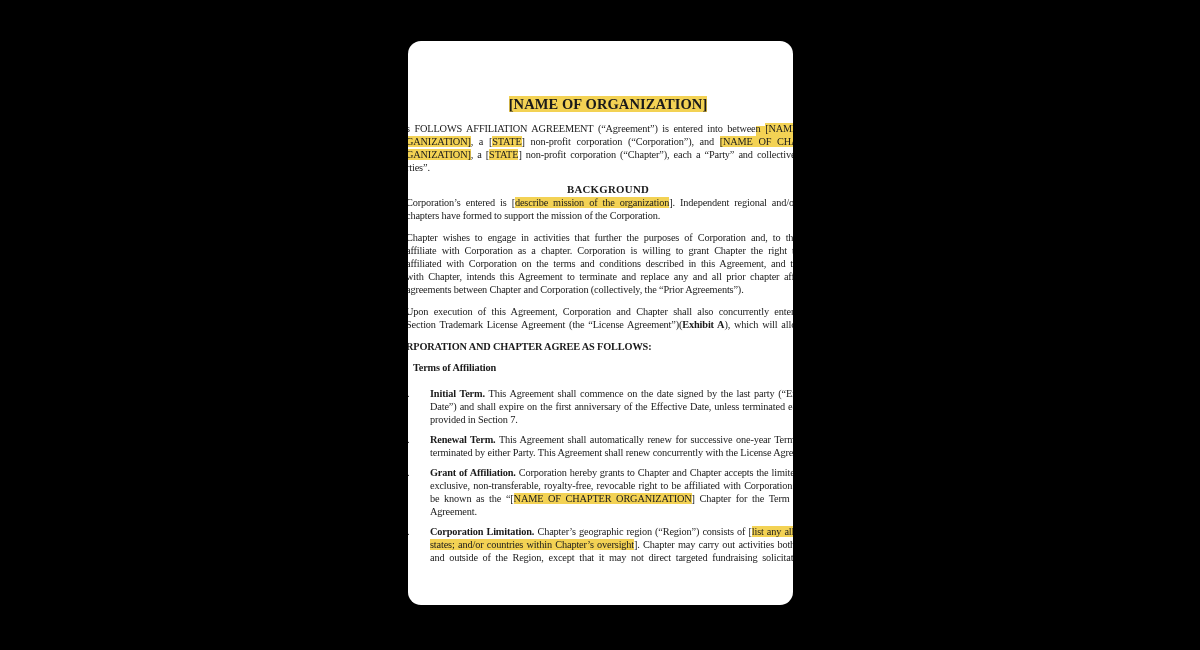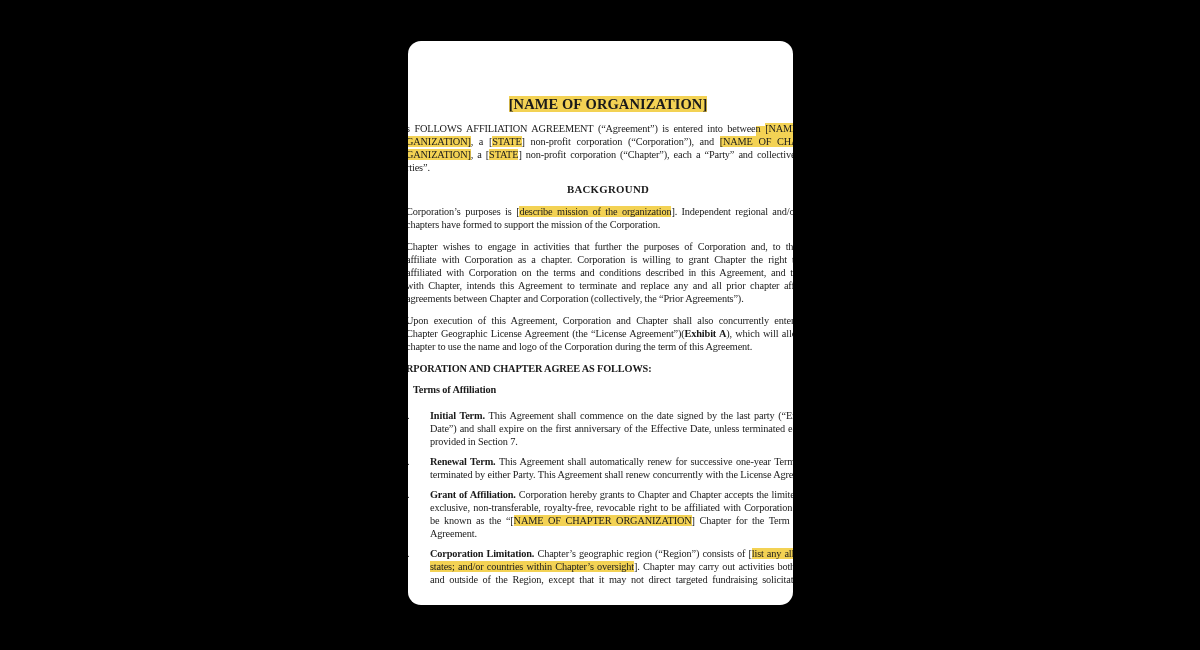--- a/index.html
+++ b/index.html
@@ -24,21 +24,21 @@
   .title-wrap{margin-bottom:10px;}
   .title{
     text-align:center;font-weight:bold;font-size:14.5px;line-height:16px;
     letter-spacing:0.1px;white-space:nowrap;
   }
   .hl{background:var(--hl,#f3d254);}
   .b{font-weight:bold;}
   .line{white-space:nowrap;height:13px;}
   .line.full{text-align:justify;text-align-last:justify;}
   .para{margin-bottom:9px;}
-  .h-center{text-align:center;font-weight:bold;margin-bottom:9px;letter-spacing:0.3px;font-size:10.8px;}
+  .h-center{text-align:center;font-weight:bold;margin-bottom:0;letter-spacing:0.3px;font-size:10.8px;}
   .h-left{font-weight:bold;margin-bottom:8px;white-space:nowrap;}
   .subhead{font-weight:bold;margin-left:7px;margin-bottom:13px;white-space:nowrap;}
   .item{position:relative;padding-left:24px;margin-bottom:7px;}
   .marker{position:absolute;left:1px;top:0;}
 </style>
 </head>
 <body>
 
 <div class="card">
   <div class="stray"></div>
@@ -48,34 +48,33 @@
     </div>
     <div id="doc-body">
         <div class="para">
           <div class="line full"><span>s FOLLOWS AFFILIATION AGREEMENT (“Agreement”) is entered into between </span><span class="hl">[NAME O</span></div>
           <div class="line full"><span class="hl">GANIZATION]</span><span>, a [</span><span class="hl">STATE</span><span>] non-profit corporation (“Corporation”), and </span><span class="hl">[NAME OF CHAPT</span></div>
           <div class="line full"><span class="hl">GANIZATION]</span><span>, a [</span><span class="hl">STATE</span><span>] non-profit corporation (“Chapter”), each a “Party” and collectively t</span></div>
           <div class="line"><span>rties”.</span></div>
         </div>
         <div class="h-center">BACKGROUND</div>
         <div class="para">
-          <div class="line full"><span>Corporation’s purposes is [</span><span class="hl">describe mission of the organization</span><span>]. Independent regional and/or lo</span></div>
+          <div class="line full"><span>Corporation’s entered is [</span><span class="hl">describe mission of the organization</span><span>]. Independent regional and/or lo</span></div>
           <div class="line"><span>chapters have formed to support the mission of the Corporation.</span></div>
         </div>
         <div class="para">
           <div class="line full"><span>Chapter wishes to engage in activities that further the purposes of Corporation and, to that e</span></div>
           <div class="line full"><span>affiliate with Corporation as a chapter. Corporation is willing to grant Chapter the right to b</span></div>
           <div class="line full"><span>affiliated with Corporation on the terms and conditions described in this Agreement, and toget</span></div>
           <div class="line full"><span>with Chapter, intends this Agreement to terminate and replace any and all prior chapter affiliat</span></div>
           <div class="line"><span>agreements between Chapter and Corporation (collectively, the “Prior Agreements”).</span></div>
         </div>
         <div class="para">
           <div class="line full"><span>Upon execution of this Agreement, Corporation and Chapter shall also concurrently enter int</span></div>
-          <div class="line full"><span>Chapter Geographic License Agreement (the “License Agreement”)(</span><span class="b">Exhibit A</span><span>), which will allow t</span></div>
-          <div class="line"><span>chapter to use the name and logo of the Corporation during the term of this Agreement.</span></div>
+          <div class="line full"><span>Section Trademark License Agreement (the “License Agreement”)(</span><span class="b">Exhibit A</span><span>), which will allow t</span></div>
         </div>
         <div class="h-left">RPORATION AND CHAPTER AGREE AS FOLLOWS:</div>
         <div class="subhead">Terms of Affiliation</div>
         <div class="item">
           <span class="marker">.</span>
           <div class="line full"><span class="b">Initial Term.</span><span> This Agreement shall commence on the date signed by the last party (“Effect</span></div>
           <div class="line full"><span>Date”) and shall expire on the first anniversary of the Effective Date, unless terminated earlie</span></div>
           <div class="line"><span>provided in Section 7.</span></div>
         </div>
         <div class="item">

